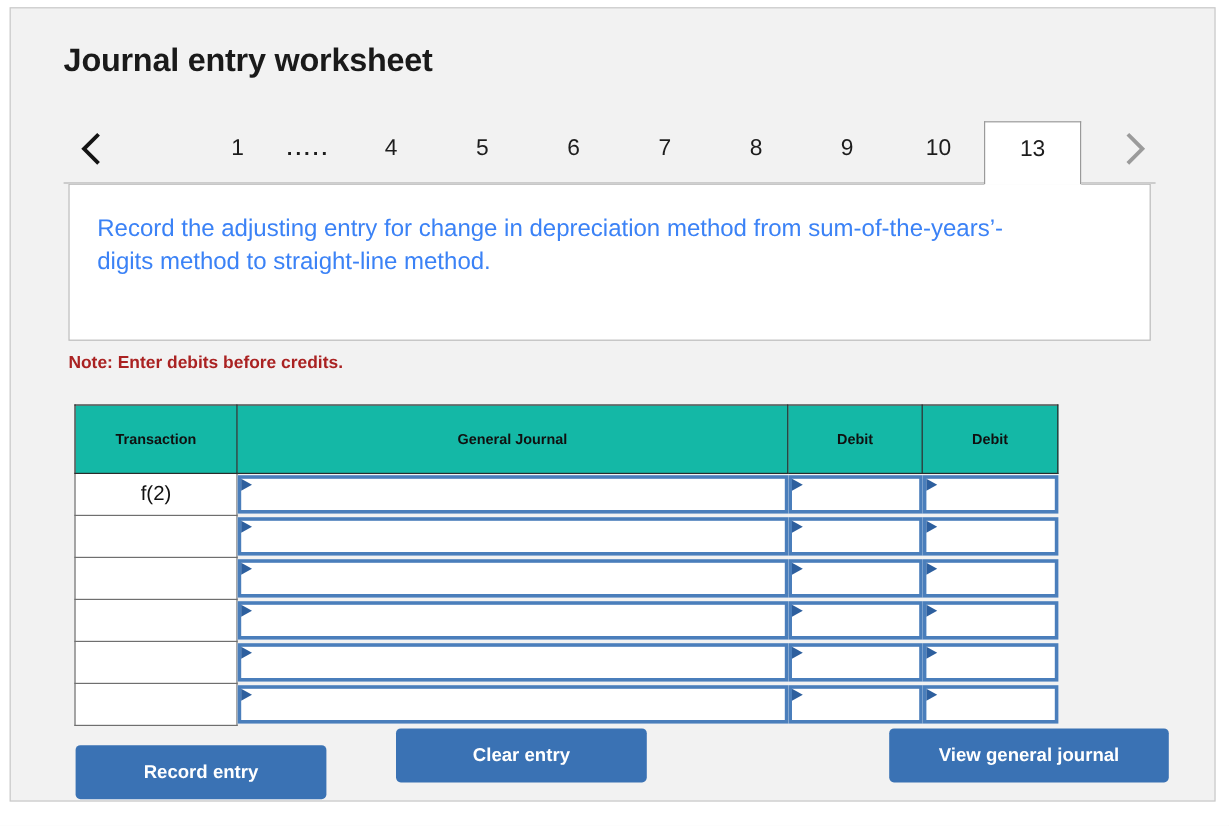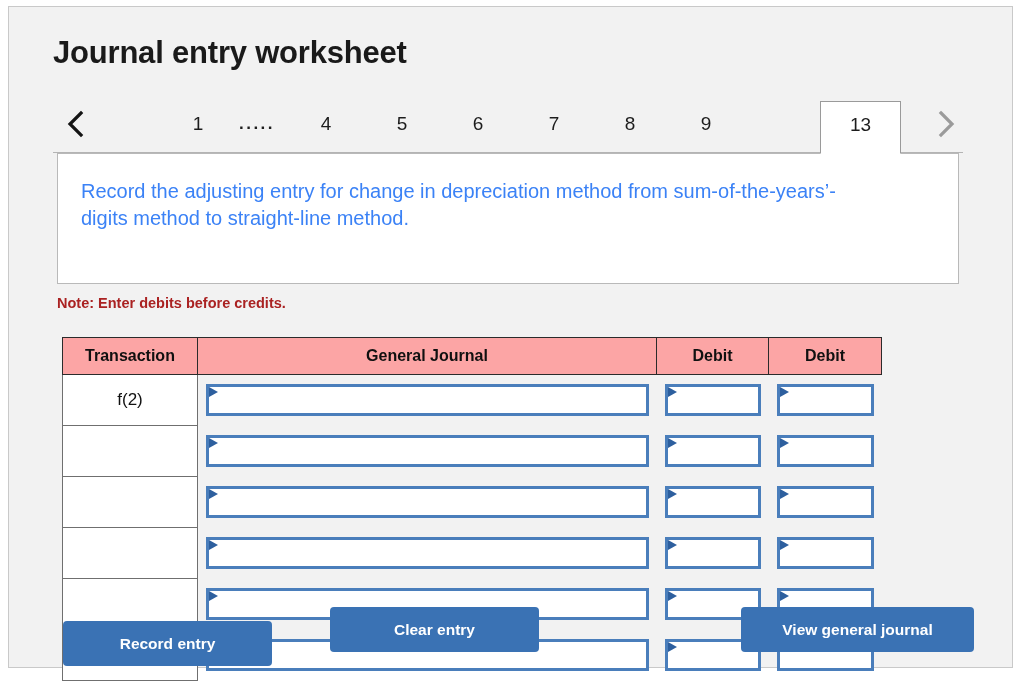--- a/index.html
+++ b/index.html
@@ -26,21 +26,21 @@
     background: #f2f2f2;
     border: 1px solid #c9c9c9;
     box-sizing: border-box;
   }
 
   
   .worksheet-title {
     position: absolute;
     left: 44px;
     top: 28px;
-    font-size: 31px;
+    font-size: 27px;
     font-weight: bold;
     color: #1a1a1a;
     letter-spacing: -0.2px;
     white-space: nowrap;
   }
 
   
   .tabbar {
     position: absolute;
     left: 44px;
@@ -129,32 +129,32 @@
   
   .jtable {
     position: absolute;
     left: 53px;
     top: 330px;
     width: 819px;
     border-collapse: collapse;
     table-layout: fixed;
   }
   .jtable th {
-    background: #fca5a5;
+    background: #14b8a6;
     border: 1px solid #2b2b2b;
-    font-size: 16px;
+    font-size: 12px;
     font-weight: bold;
     color: #101010;
     height: 36px;
-    padding: 0;
+    padding: 10px;
     text-align: center;
   }
   .jtable td {
     border: 1px solid #6f6f6f;
-    padding: 8px;
+    padding: 0;
     height: 34px;
     background: #ffffff;
     vertical-align: middle;
   }
   .col-trans { width: 135px; }
   .col-gj    { width: 459px; }
   .col-deb   { width: 112px; }
   .col-cred  { width: 113px; }
 
   .td-trans {
@@ -233,20 +233,21 @@
     </span>
 
     <div class="tab" style="left:107px;width:76px;">1</div>
     <div class="tab dots" style="left:166px;width:76px;">.....</div>
     <div class="tab" style="left:235px;width:76px;">4</div>
     <div class="tab" style="left:311px;width:76px;">5</div>
     <div class="tab" style="left:387px;width:76px;">6</div>
     <div class="tab" style="left:463px;width:76px;">7</div>
     <div class="tab" style="left:539px;width:76px;">8</div>
     <div class="tab" style="left:615px;width:76px;">9</div>
+    <div class="tab" style="left:691px;width:76px;">10</div>
     <div class="tab active" style="left:767px;width:81px;">13</div>
   </div>
 
   <div class="descbox">
     <div class="desc-text">Record the adjusting entry for change in depreciation method from sum-of-the-years’-digits method to straight-line method.</div>
   </div>
 
   <div class="note">Note: Enter debits before credits.</div>
 
   <table class="jtable">

